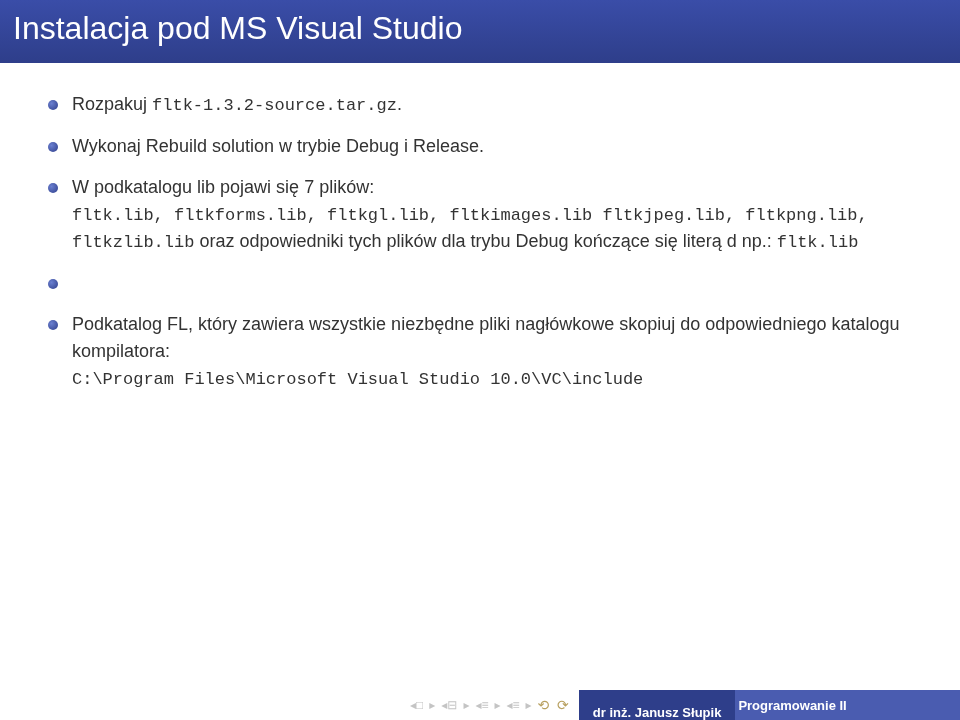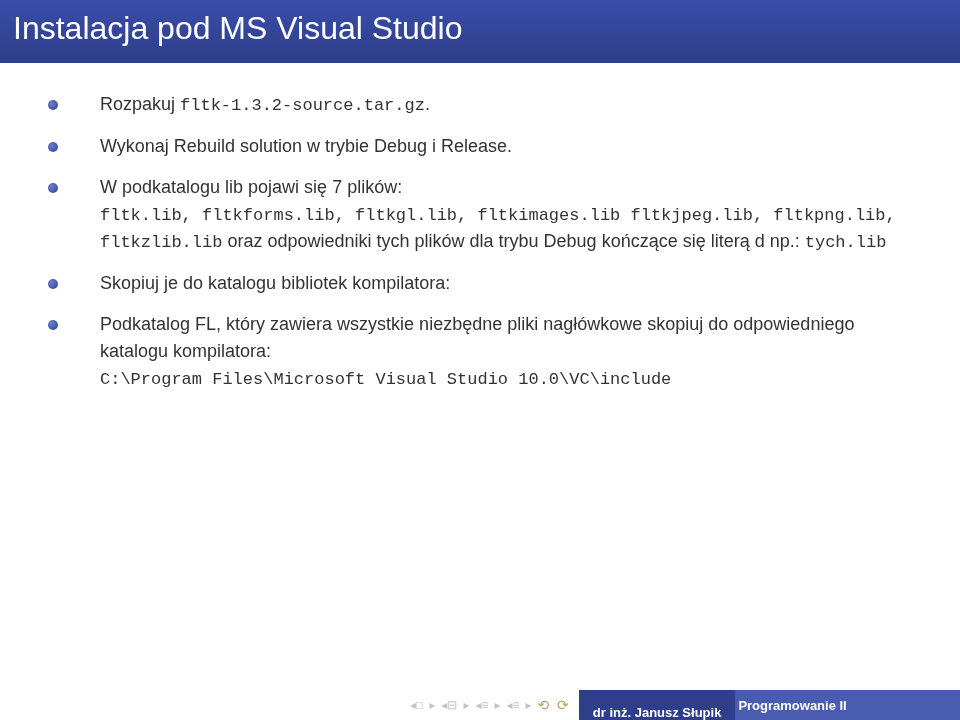--- a/index.html
+++ b/index.html
@@ -33,21 +33,20 @@
     flex: 0 0 auto;
     width: 10px;
     height: 10px;
     border-radius: 50%;
     background: radial-gradient(circle at 35% 35%, #6a7fd0, #2e3e8a);
     margin-top: 9px;
     margin-right: 14px;
   }
   .item-text {
     flex: 1;
-    margin-left: 28px;
   }
   .mono {
     font-family: "Consolas", "Courier New", monospace;
     font-size: 17px;
   }
   .footer {
     position: absolute;
     bottom: 0;
     left: 0;
     right: 0;
@@ -113,28 +112,28 @@
   <div class="item">
     <div class="bullet"></div>
     <div class="item-text">
       <span>Wykonaj Rebuild solution w trybie Debug i Release.</span>
     </div>
   </div>
 
   <div class="item">
     <div class="bullet"></div>
     <div class="item-text">
-      <span>W podkatalogu lib pojawi się 7 plików: </span><br><span class="mono">fltk.lib, fltkforms.lib, fltkgl.lib, fltkimages.lib fltkjpeg.lib, fltkpng.lib, fltkzlib.lib</span><span> oraz odpowiedniki tych plików dla trybu Debug kończące się literą d np.: </span><span class="mono">tych.lib</span>
+      <span>W podkatalogu lib pojawi się 7 plików: </span><br><span class="mono">fltk.lib, fltkforms.lib, fltkgl.lib, fltkimages.lib fltkjpeg.lib, fltkpng.lib, fltkzlib.lib</span><span> oraz odpowiedniki tych plików dla trybu Debug kończące się literą d np.: </span><span class="mono">fltk.lib</span>
     </div>
   </div>
 
   <div class="item">
     <div class="bullet"></div>
     <div class="item-text">
-      <span>Skopiuj je do katalogu bibliotek kompilatora: </span><br>
+      <br>
     </div>
   </div>
 
   <div class="item">
     <div class="bullet"></div>
     <div class="item-text">
       <span>Podkatalog FL, który zawiera wszystkie niezbędne pliki nagłówkowe skopiuj do odpowiedniego katalogu kompilatora: </span><br><span class="mono">C:\Program Files\Microsoft Visual Studio 10.0\VC\include</span>
     </div>
   </div>
 

